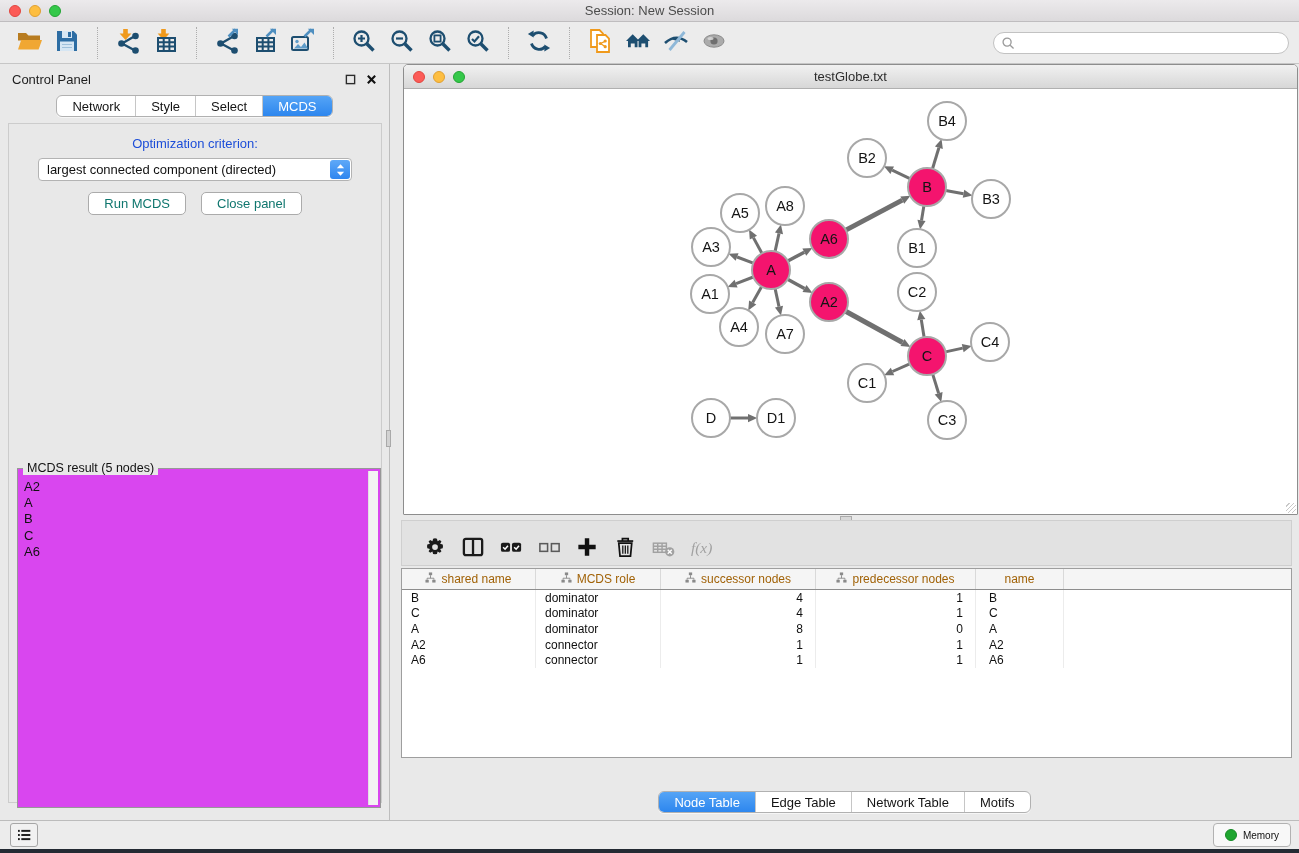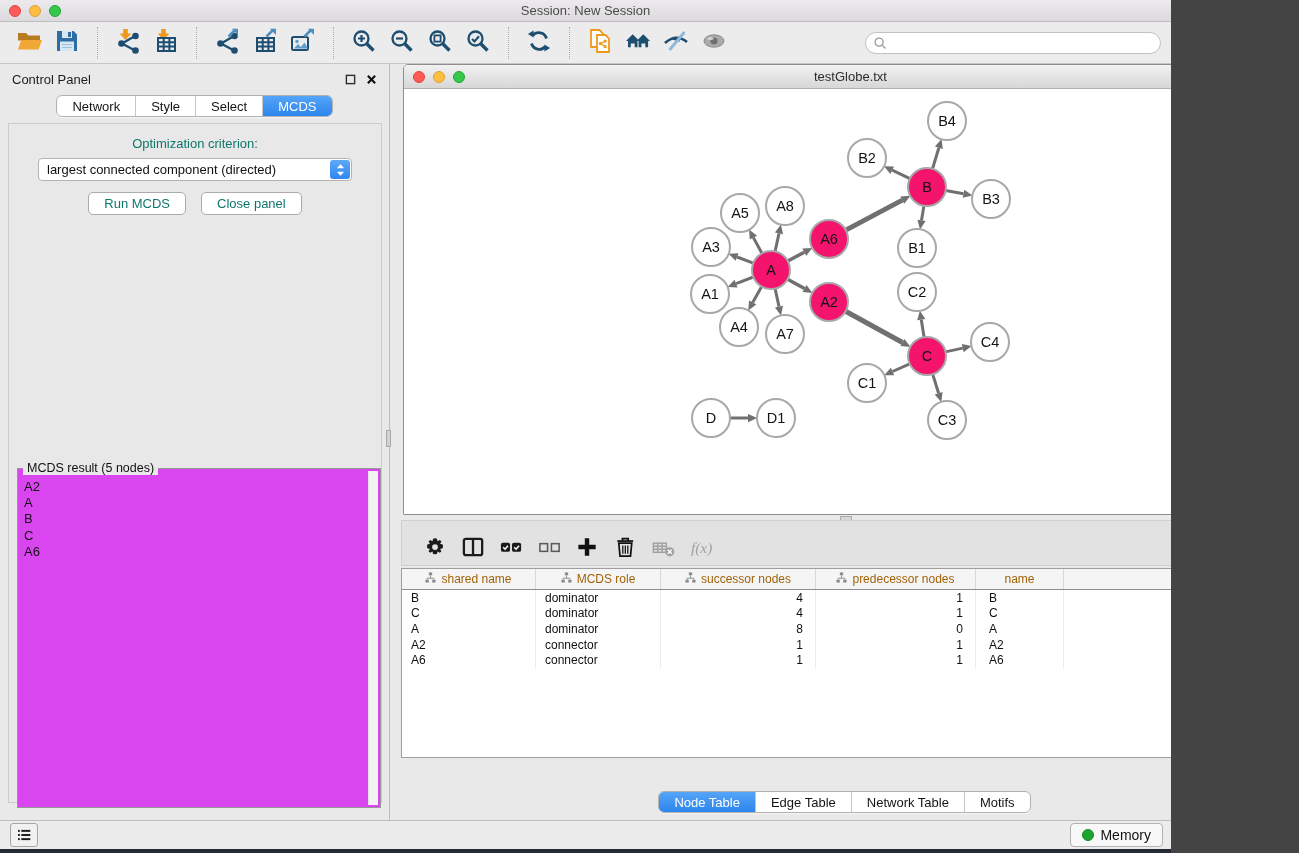--- a/index.html
+++ b/index.html
@@ -1,17 +1,17 @@
 <!DOCTYPE html>
 <html><head>
 <meta charset="utf-8">
 <style>
   * { margin:0; padding:0; box-sizing:border-box; }
   body { font-family:"Liberation Sans", sans-serif; background:#444; }
-  .app { position:relative; width:1171px; height:853px; background:#ececec; overflow:hidden; }
+  .app { position:relative; width:1299px; height:853px; background:#ececec; overflow:hidden; }
 
   
   .titlebar { position:absolute; top:0; left:0; right:0; height:22px;
     background:linear-gradient(#eceaec,#dcdadc); border-bottom:1px solid #bfbdbf;
     display:flex; align-items:center; }
   .lights { display:flex; gap:8px; margin-left:9px; }
   .light { width:12px; height:12px; border-radius:50%; }
   .light.red { background:#fc5b57; border:1px solid #e14640; }
   .light.yellow { background:#fdbe41; border:1px solid #e0a032; }
   .light.green { background:#35c84a; border:1px solid #23a534; }
@@ -40,21 +40,21 @@
   .seg { display:inline-flex; border:1px solid #b1b1b1; border-radius:6px; overflow:hidden;
     background:#fff; height:22px; box-shadow:0 1px 0 rgba(255,255,255,.6); }
   .seg-item { padding:0 15px; font-size:13px; line-height:21px; color:#141414;
     border-left:1px solid #c6c6c6; cursor:default; white-space:nowrap; }
   .seg-item:first-child { border-left:none; }
   .seg-item.selected { background:linear-gradient(#55a4f6,#2d86ee); color:#fff; }
   .cp-tabs-row { display:flex; justify-content:center; margin-top:1px; }
 
   .cp-content { position:absolute; top:59px; left:8px; width:374px; height:680px;
     border:1px solid #cccccc; background:#e8e8e8; }
-  .opt-label { text-align:center; margin-top:12px; font-size:13px; color:#0f766e; }
+  .opt-label { text-align:center; margin-top:12px; font-size:13px; color:#1d4ed8; }
   .dropdown { position:relative; margin:7px auto 0 auto; width:314px; height:23px; background:#fff;
     border:1px solid #b3b3b3; border-radius:4px; display:flex; align-items:center; }
   .dropdown .dd-text { font-size:13px; color:#111; padding-left:8px; white-space:nowrap; }
   .dd-stepper { position:absolute; right:1px; top:1px; bottom:1px; width:20px; border-radius:3px;
     background:linear-gradient(#5fa9f8,#2e86ef); display:flex; flex-direction:column; align-items:center; justify-content:center; gap:2px; }
   .btn-row { display:flex; justify-content:center; gap:15px; margin-top:11px; }
   .pbtn { height:23px; padding:0 15px; background:#fff; border:1px solid #ababab; border-radius:5px;
     font-size:13px; color:#0f766e; line-height:21px; cursor:default; }
 
   .result-group { position:absolute; left:8px; top:344px; width:364px; height:340px;
@@ -102,21 +102,21 @@
   .td.num { justify-content:flex-end; padding-right:12px; }
   .td.namecol { padding-left:13px; }
   .tp-tabs { position:absolute; left:0; right:0; bottom:7px; display:flex; justify-content:center; }
 
   
   .statusbar { position:absolute; top:820px; left:0; right:0; height:29px; background:#ececec;
     border-top:1px solid #bcbcbc; display:flex; align-items:center; }
   .list-btn { margin-left:10px; width:28px; height:24px; background:#f1f1f1; border:1px solid #a6a6a6;
     border-radius:3px; display:flex; align-items:center; justify-content:center; }
   .memory-btn { margin-left:auto; margin-right:8px; height:24px; background:#f8f8f8; border:1px solid #b2b2b2;
-    border-radius:4px; display:flex; align-items:center; gap:6px; padding:0 11px; font-size:14px; color:#111; }
+    border-radius:4px; display:flex; align-items:center; gap:6px; padding:0 11px; font-size:10px; color:#111; }
   .mem-dot { width:12px; height:12px; border-radius:50%; background:#1ea52f; border:1px solid #168a26; }
   .desktop-strip { position:absolute; top:849px; left:0; right:0; height:4px; background:#232a33; }
 
   .dim { opacity:.9; }
 </style>
 </head>
 <body>
 
 <div class="app">
 

